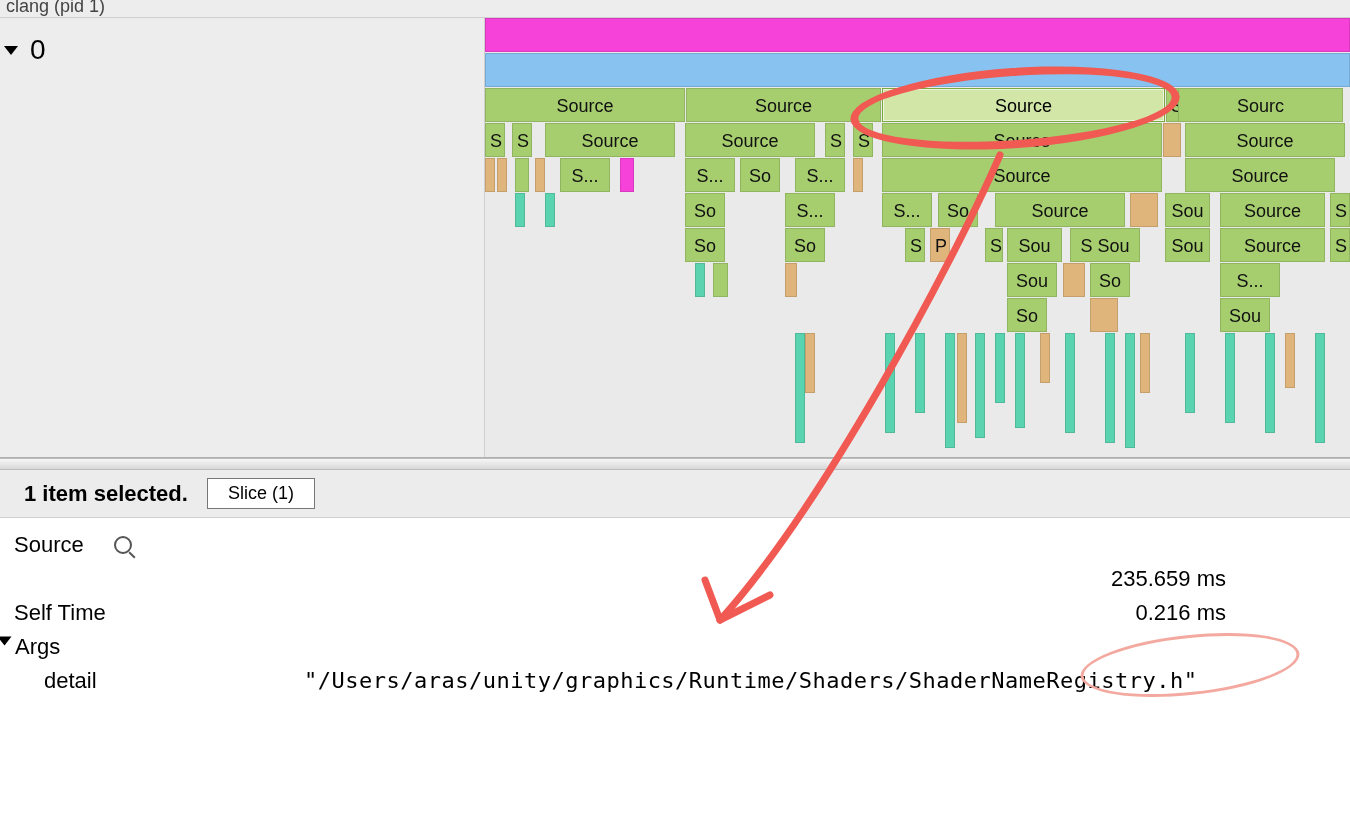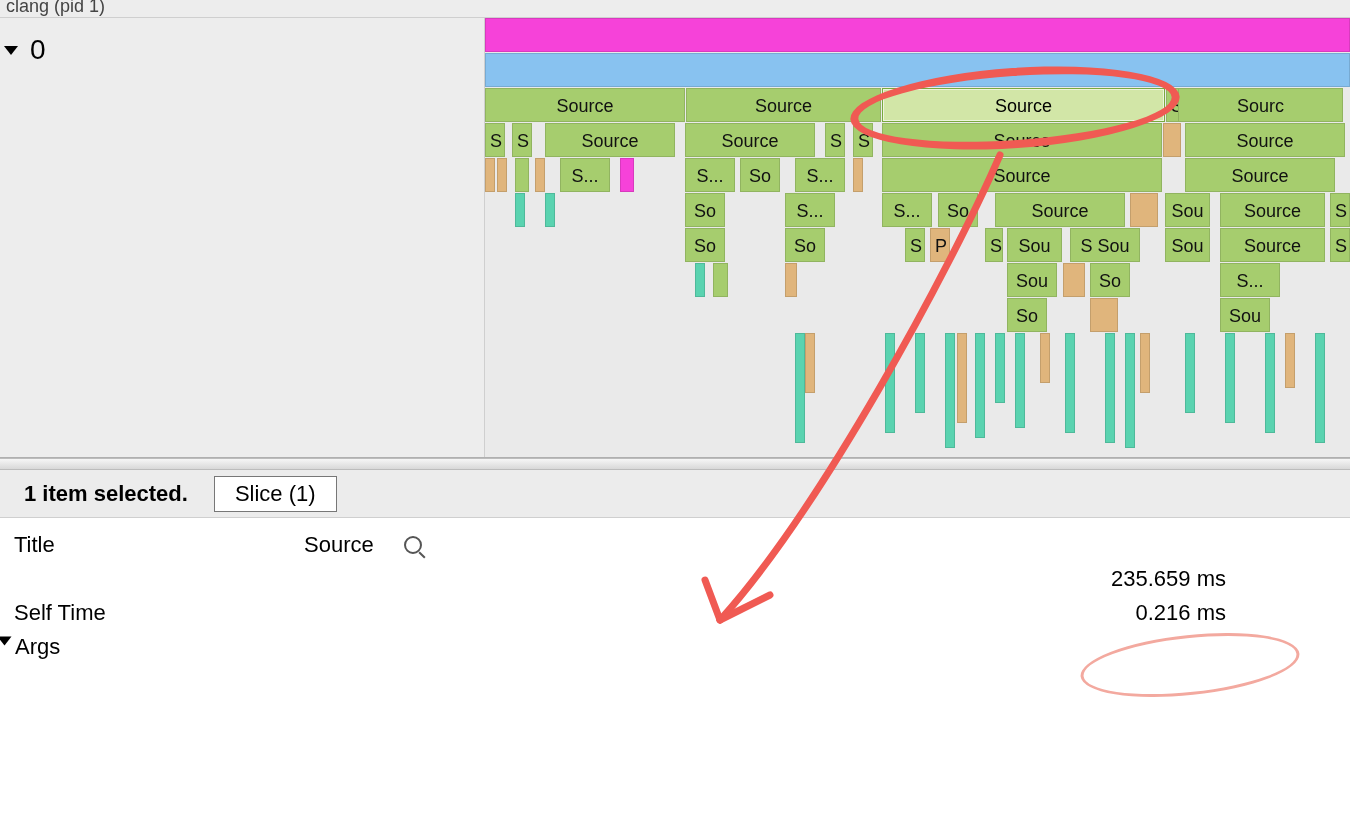--- a/index.html
+++ b/index.html
@@ -88,30 +88,30 @@
     background: linear-gradient(#f6f6f6,#d8d8d8);
     border-top: 1px solid #bcbcbc;
     border-bottom: 1px solid #bcbcbc;
   }
   .sel-header {
     height: 48px;
     background: #ececec;
     border-bottom: 1px solid #cfcfcf;
     display: flex;
     align-items: center;
-    gap: 26px;
+    gap: 19px;
     padding-left: 24px;
     font-size: 22px;
   }
   .sel-header b { font-weight: 700; }
   .tab {
     background: #fff;
     border: 1px solid #777;
     padding: 4px 20px;
-    font-size: 22px;
+    font-size: 18px;
     cursor: pointer;
   }
   .details {
     padding: 10px 14px 0 14px;
     font-size: 22px;
   }
   .kv {
     display: flex;
     width: 100%;
     padding: 4px 0;
@@ -279,36 +279,39 @@
 
 <div class="divider-bar"></div>
 
 <div class="sel-header">
   <b>1 item selected.</b>
   <div class="tab">Slice (1)</div>
 </div>
 
 <div class="details">
   <div class="kv">
-    <div class="key">Title</div>
     <div class="val">
       <span>Source</span>
       <span class="search-icon"></span>
     </div>
   </div>
   <div class="kv">
     <div class="val right">235.659 ms</div>
   </div>
   <div class="kv">
     <div class="key">Self Time</div>
     <div class="val right">0.216 ms</div>
   </div>
   <div class="kv" style="margin-left:-14px;text-align:center;">
     <span class="tri-right-sm"></span>
     <span>Args</span>
+  </div>
+  <div class="kv" style="padding-left:30px;">
+    <div class="key" style="width:260px;">detail</div>
+    <div class="val mono">"/Users/aras/unity/graphics/Runtime/Shaders/ShaderNameRegistry.h"</div>
   </div>
 </div>
 
 <div class="annot red-circle-top"></div>
 <div class="annot red-circle-bottom"></div>
 <svg class="annot arrow-line" viewBox="0 0 380 500">
   <path d="M 300 5 C 250 120, 120 360, 20 470" stroke="#f05a53" stroke-width="7" fill="none" stroke-linecap="round"></path>
   <path d="M 20 470 L 5 430" stroke="#f05a53" stroke-width="7" fill="none" stroke-linecap="round"></path>
   <path d="M 20 470 L 70 445" stroke="#f05a53" stroke-width="7" fill="none" stroke-linecap="round"></path>
 </svg>

